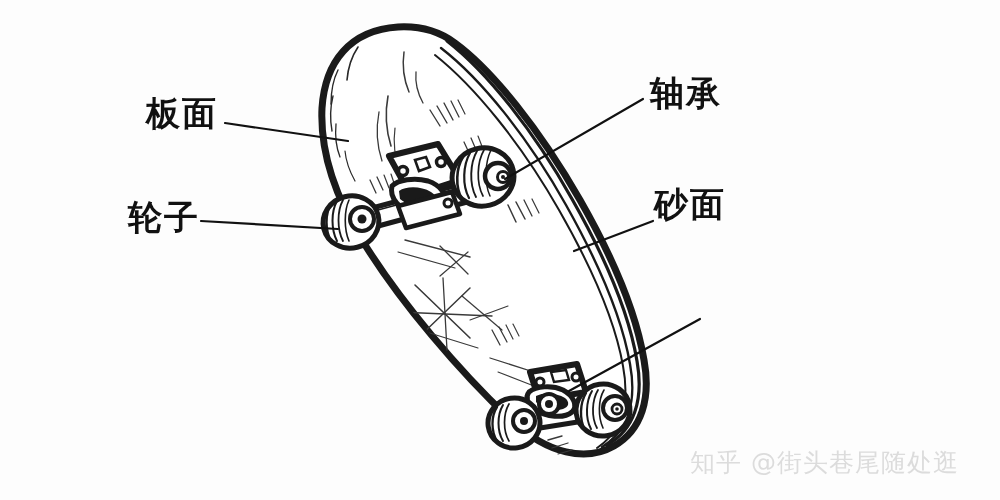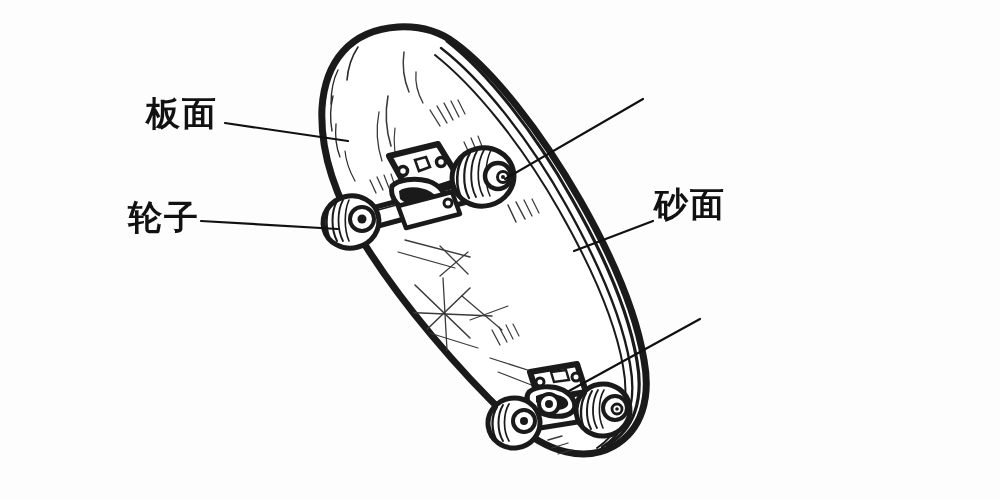--- a/index.html
+++ b/index.html
@@ -272,18 +272,20 @@
       <line x1="505" y1="179" x2="643" y2="99"></line>
       <line x1="574" y1="251" x2="653" y2="221"></line>
       <line x1="569" y1="391" x2="700" y2="319"></line>
     </g>
   </svg>
 
   <div class="callout-label" id="lbl-deck">板面</div>
 
   <div class="callout-label" id="lbl-wheels">轮子</div>
 
+  <div class="callout-label" id="lbl-bearing">轴承</div>
 
   <div class="callout-label" id="lbl-griptape">砂面</div>
 
 
+  <div id="watermark">知乎 @街头巷尾随处逛</div>
 
 </div>
 
 </body></html>

